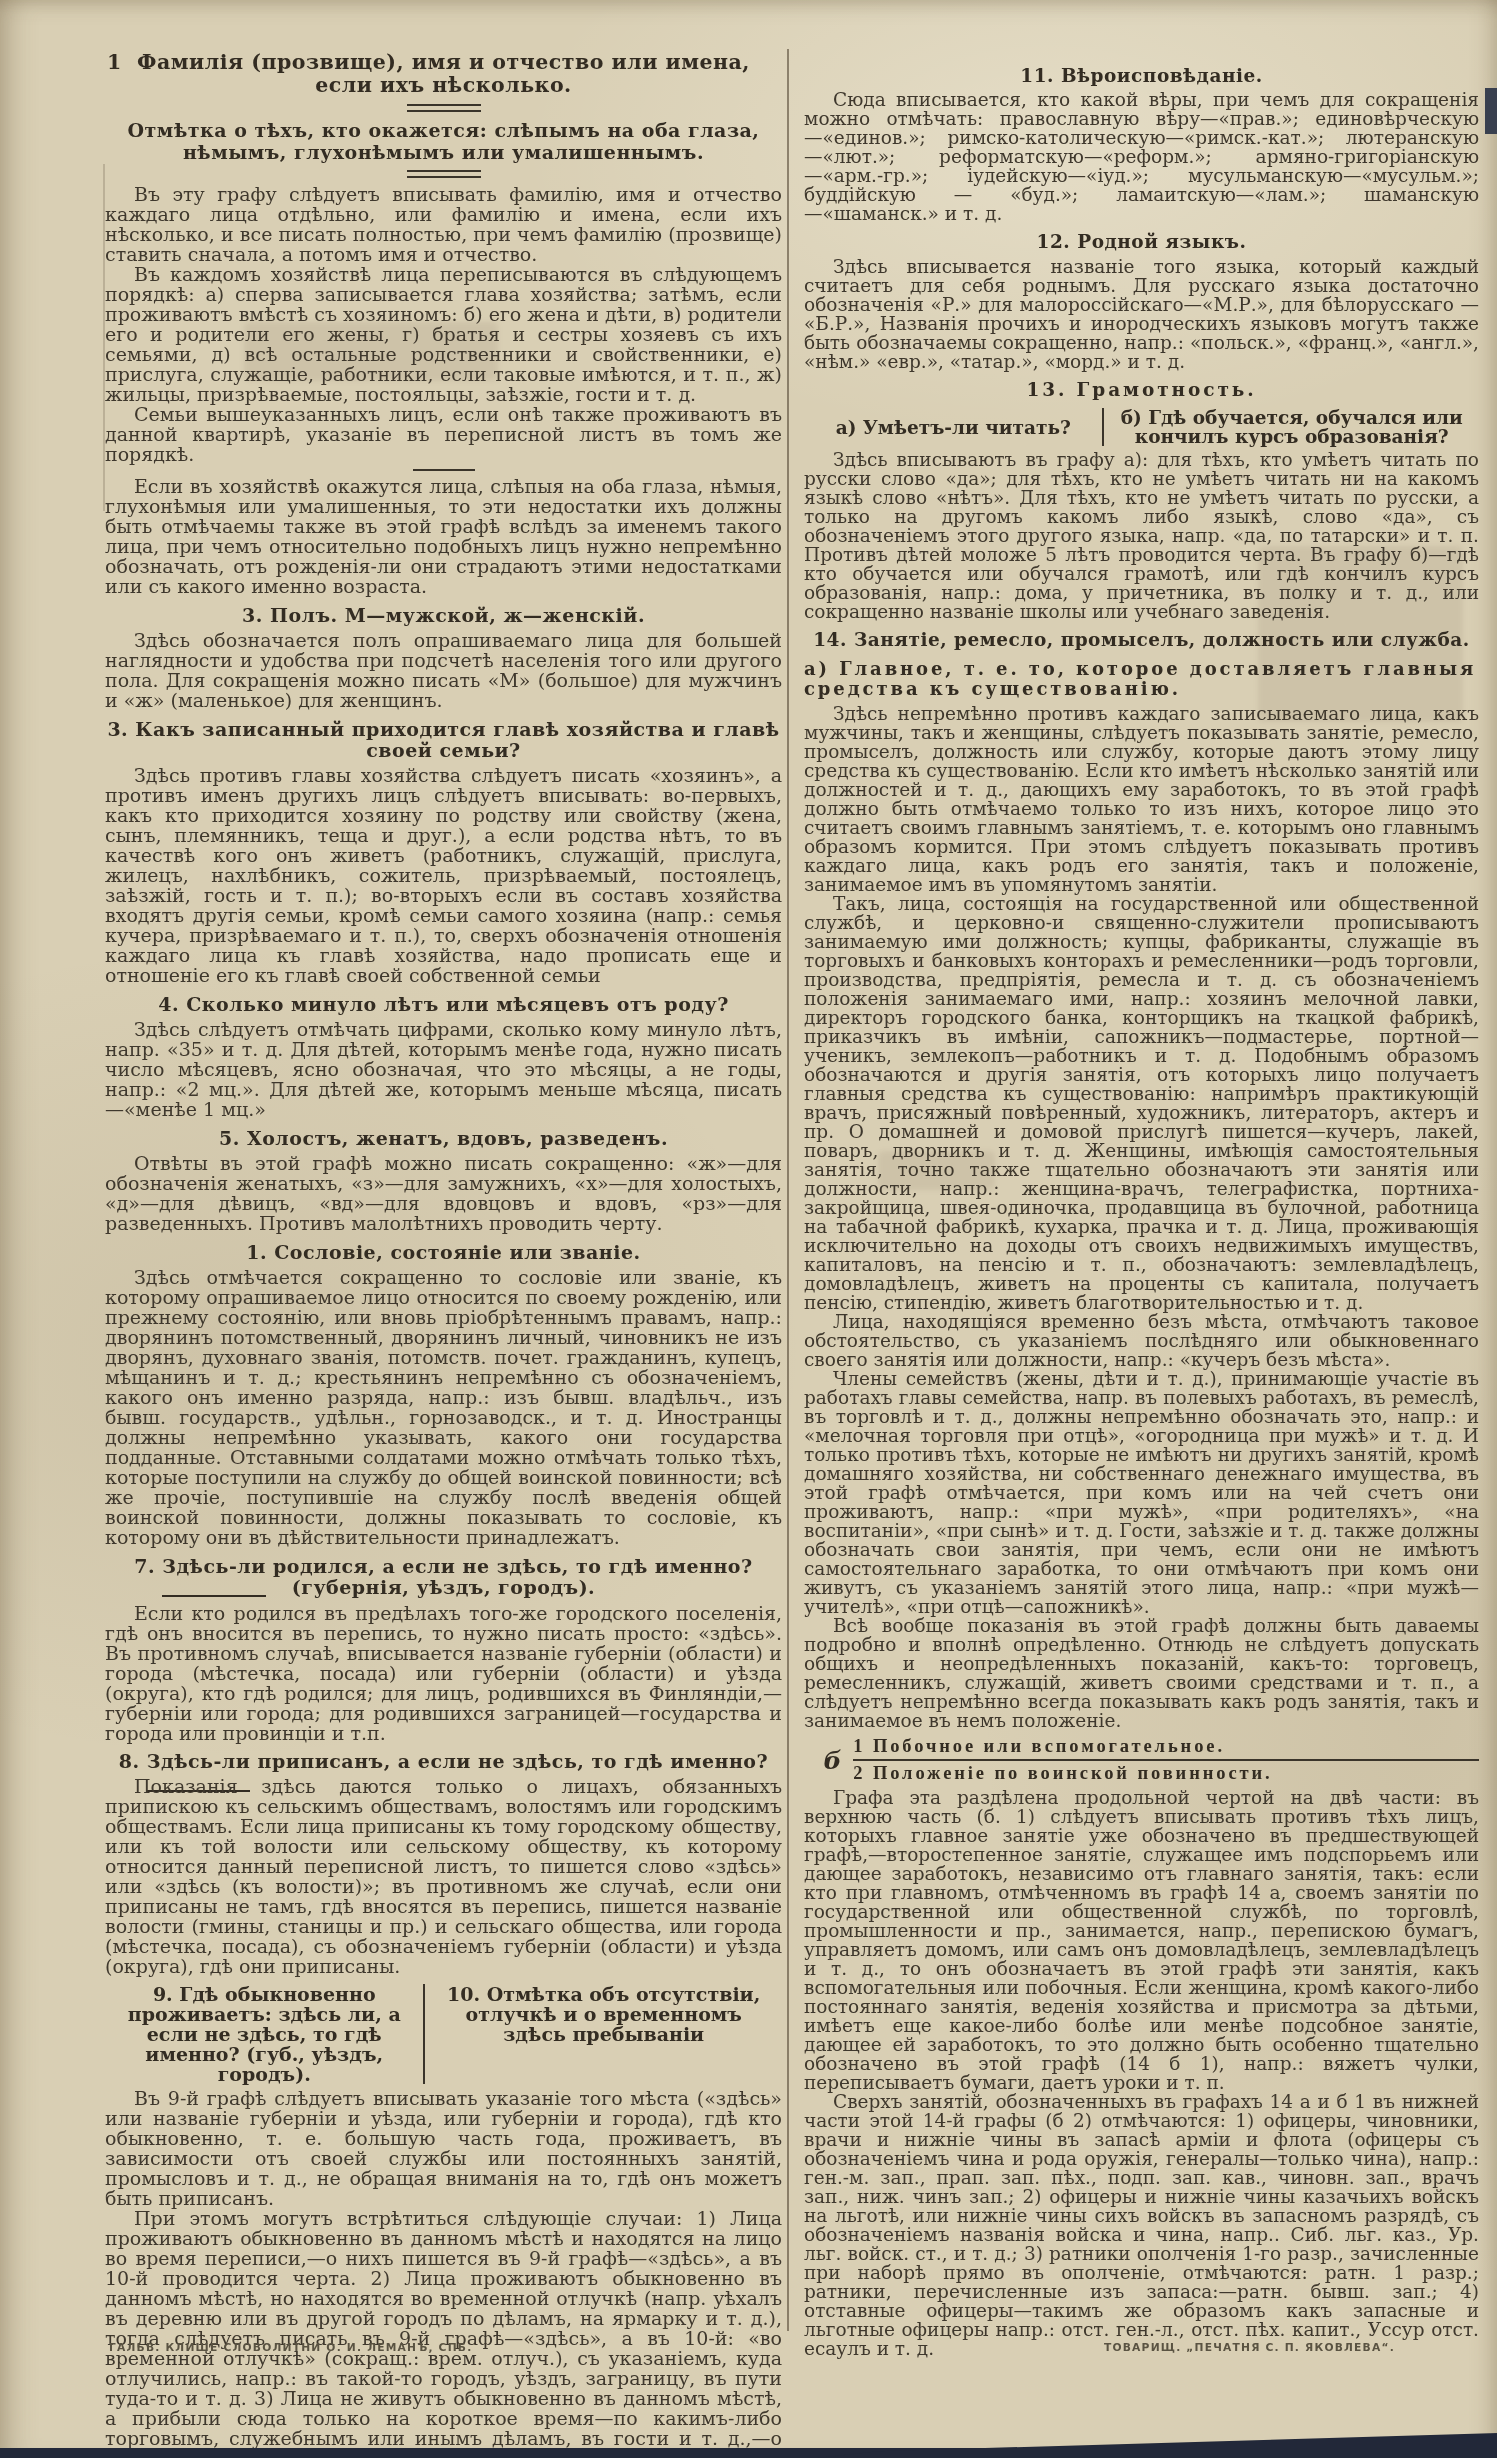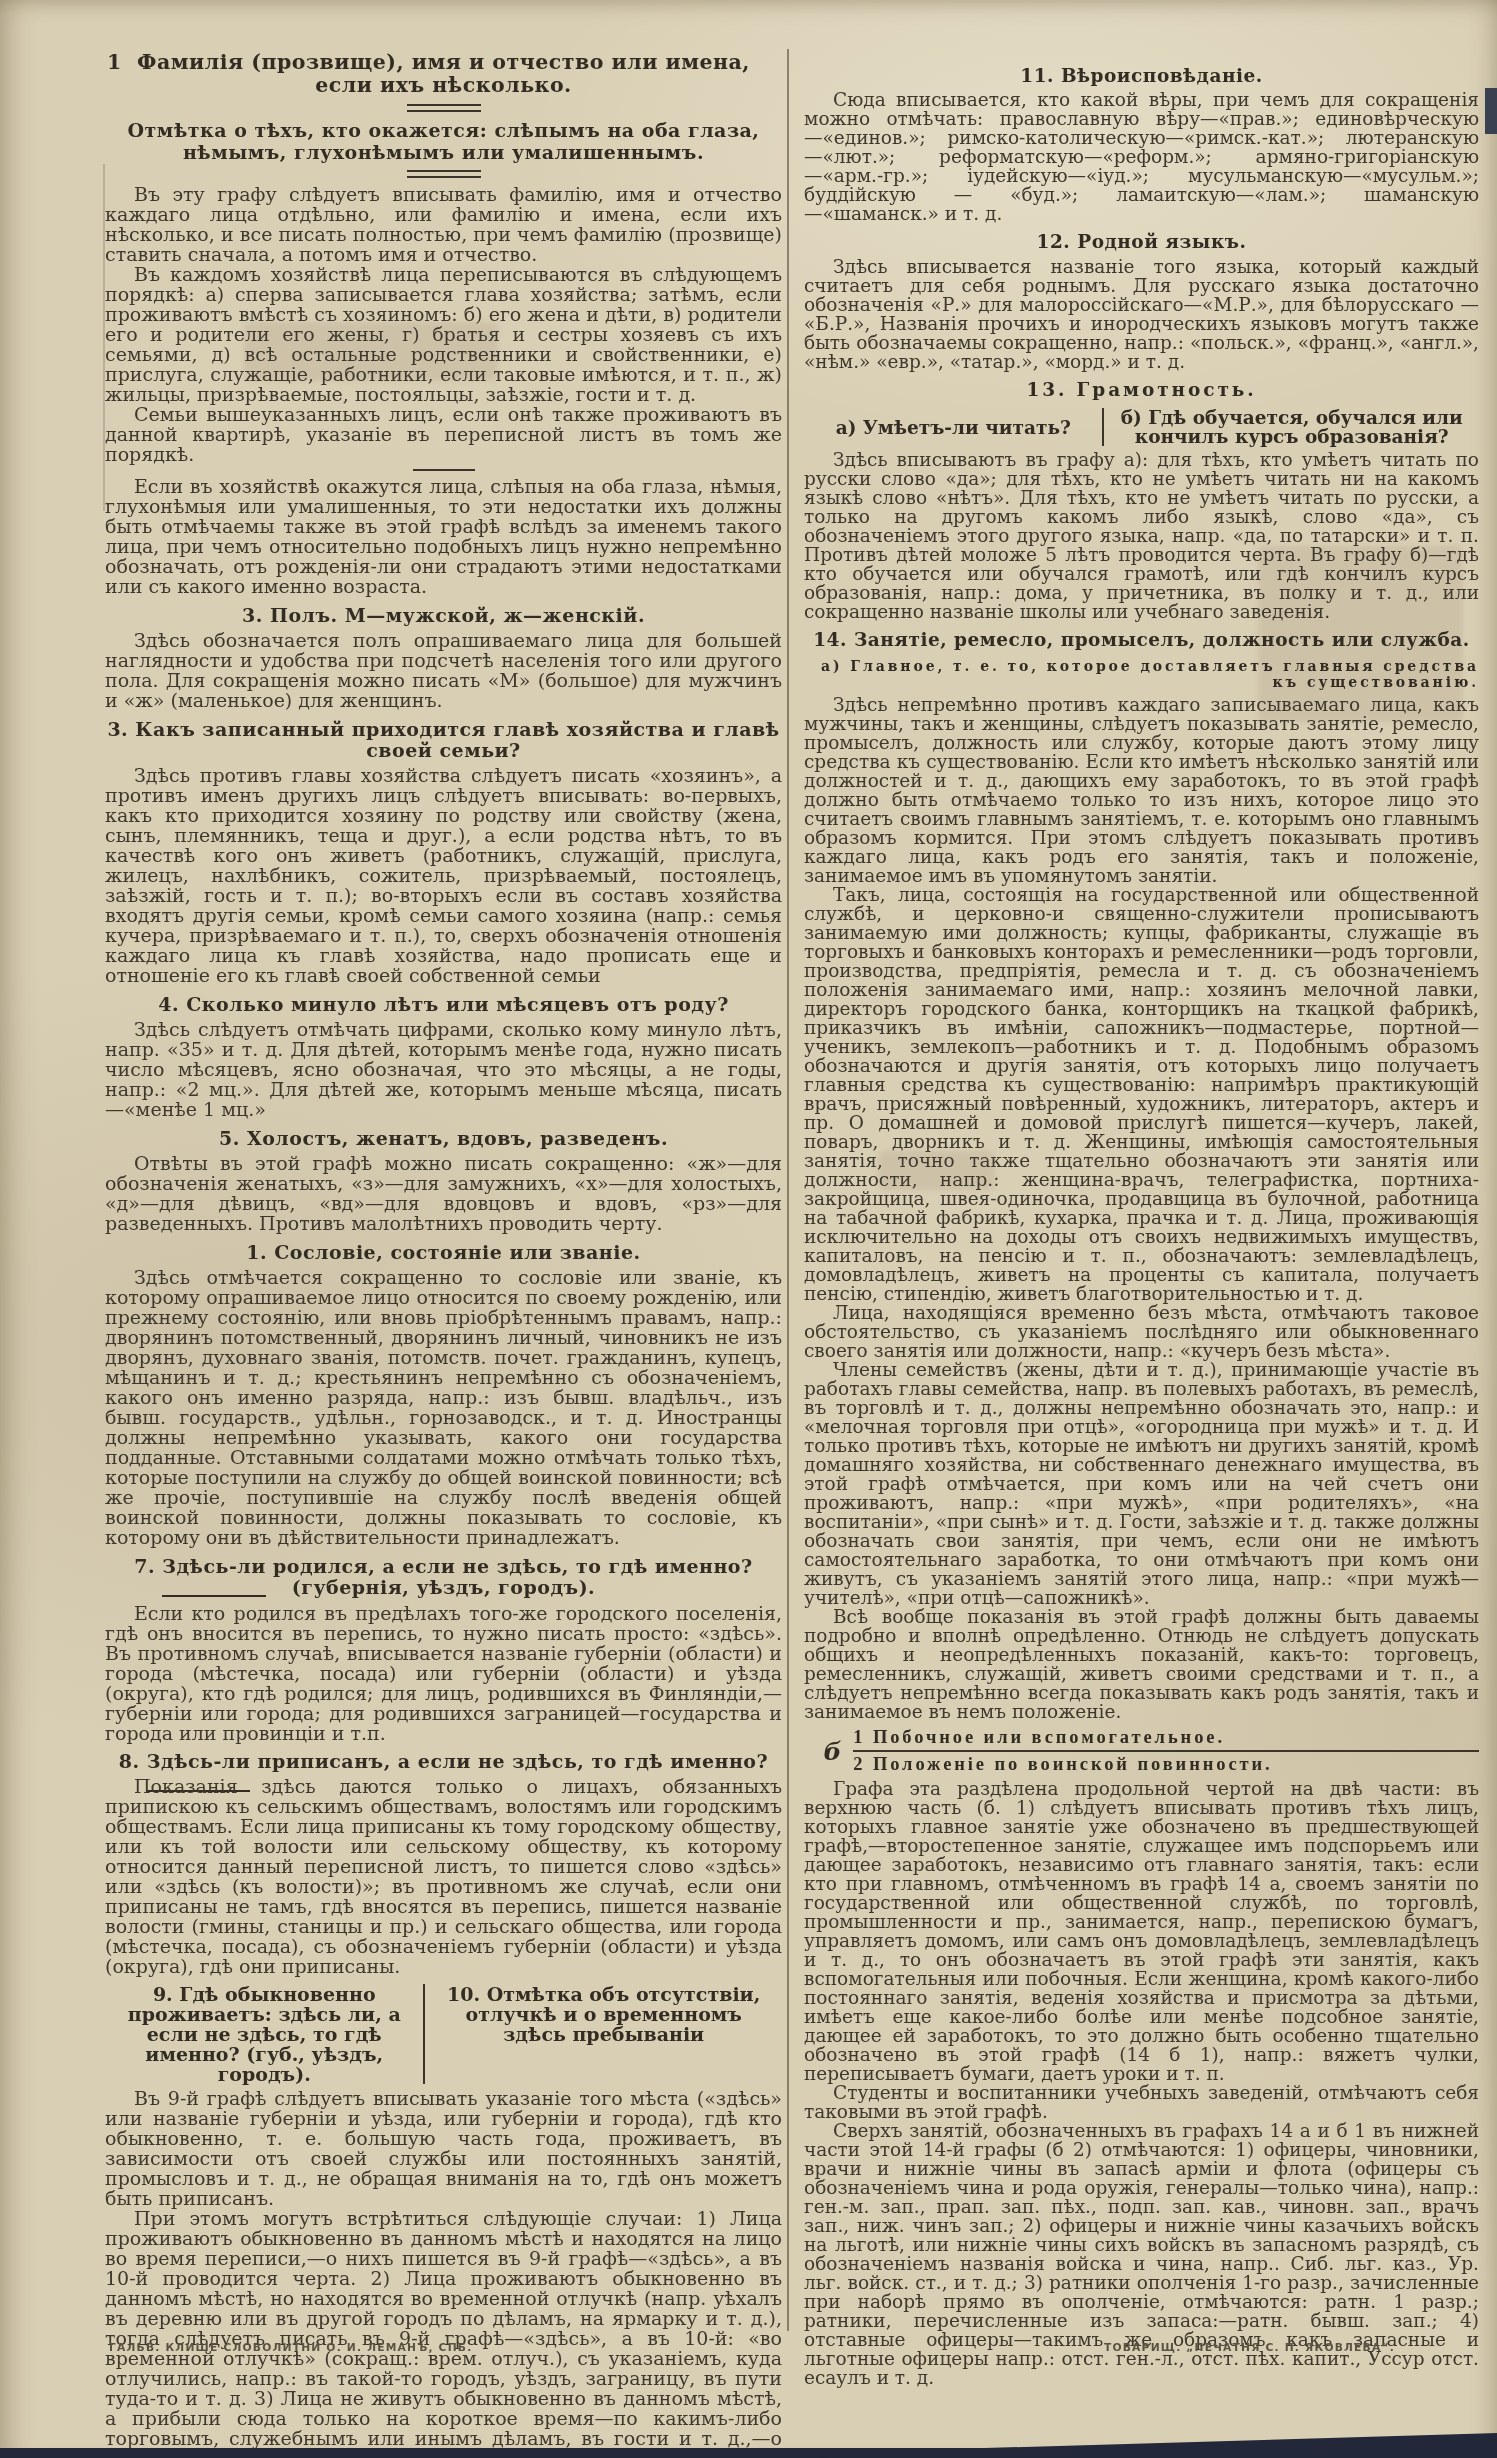--- a/index.html
+++ b/index.html
@@ -115,36 +115,35 @@
     <p>Здѣсь вписывается названіе того языка, который каждый считаетъ для себя роднымъ. Для русскаго языка достаточно обозначенія «Р.» для малороссійскаго—«М.Р.», для бѣлорусскаго — «Б.Р.», Названія прочихъ и инородческихъ языковъ могутъ также быть обозначаемы сокращенно, напр.: «польск.», «франц.», «англ.», «нѣм.» «евр.», «татар.», «морд.» и т. д.</p>
 
     <div class="sec-h sp">13. Грамотность.</div>
     <div class="dual dual13">
       <div class="dl">а) Умѣетъ-ли читать?</div>
       <div class="dr">б) Гдѣ обучается, обучался или кончилъ курсъ образованія?</div>
     </div>
     <p>Здѣсь вписываютъ въ графу а): для тѣхъ, кто умѣетъ читать по русски слово «да»; для тѣхъ, кто не умѣетъ читать ни на какомъ языкѣ слово «нѣтъ». Для тѣхъ, кто не умѣетъ читать по русски, а только на другомъ какомъ либо языкѣ, слово «да», съ обозначеніемъ этого другого языка, напр. «да, по татарски» и т. п. Противъ дѣтей моложе 5 лѣтъ проводится черта. Въ графу б)—гдѣ кто обучается или обучался грамотѣ, или гдѣ кончилъ курсъ образованія, напр.: дома, у причетника, въ полку и т. д., или сокращенно названіе школы или учебнаго заведенія.</p>
 
     <div class="sec-h">14. Занятіе, ремесло, промыселъ, должность или служба.</div>
-    <div class="sec-h sp" style="text-align:right;font-size:14px;">а) Главное, т. е. то, которое доставляетъ главныя средства къ существованію.</div>
+    <div class="sec-h sp" style="text-align:left;font-size:18px;">а) Главное, т. е. то, которое доставляетъ главныя средства къ существованію.</div>
     <p>Здѣсь непремѣнно противъ каждаго записываемаго лица, какъ мужчины, такъ и женщины, слѣдуетъ показывать занятіе, ремесло, промыселъ, должность или службу, которые даютъ этому лицу средства къ существованію. Если кто имѣетъ нѣсколько занятій или должностей и т. д., дающихъ ему заработокъ, то въ этой графѣ должно быть отмѣчаемо только то изъ нихъ, которое лицо это считаетъ своимъ главнымъ занятіемъ, т. е. которымъ оно главнымъ образомъ кормится. При этомъ слѣдуетъ показывать противъ каждаго лица, какъ родъ его занятія, такъ и положеніе, занимаемое имъ въ упомянутомъ занятіи.</p>
     <p>Такъ, лица, состоящія на государственной или общественной службѣ, и церковно-и священно-служители прописываютъ занимаемую ими должность; купцы, фабриканты, служащіе въ торговыхъ и банковыхъ конторахъ и ремесленники—родъ торговли, производства, предпріятія, ремесла и т. д. съ обозначеніемъ положенія занимаемаго ими, напр.: хозяинъ мелочной лавки, директоръ городского банка, конторщикъ на ткацкой фабрикѣ, приказчикъ въ имѣніи, сапожникъ—подмастерье, портной—ученикъ, землекопъ—работникъ и т. д. Подобнымъ образомъ обозначаются и другія занятія, отъ которыхъ лицо получаетъ главныя средства къ существованію: напримѣръ практикующій врачъ, присяжный повѣренный, художникъ, литераторъ, актеръ и пр. О домашней и домовой прислугѣ пишется—кучеръ, лакей, поваръ, дворникъ и т. д. Женщины, имѣющія самостоятельныя занятія, точно также тщательно обозначаютъ эти занятія или должности, напр.: женщина-врачъ, телеграфистка, портниха-закройщица, швея-одиночка, продавщица въ булочной, работница на табачной фабрикѣ, кухарка, прачка и т. д. Лица, проживающія исключительно на доходы отъ своихъ недвижимыхъ имуществъ, капиталовъ, на пенсію и т. п., обозначаютъ: землевладѣлецъ, домовладѣлецъ, живетъ на проценты съ капитала, получаетъ пенсію, стипендію, живетъ благотворительностью и т. д.</p>
     <p>Лица, находящіяся временно безъ мѣста, отмѣчаютъ таковое обстоятельство, съ указаніемъ послѣдняго или обыкновеннаго своего занятія или должности, напр.: «кучеръ безъ мѣста».</p>
     <p>Члены семействъ (жены, дѣти и т. д.), принимающіе участіе въ работахъ главы семейства, напр. въ полевыхъ работахъ, въ ремеслѣ, въ торговлѣ и т. д., должны непремѣнно обозначать это, напр.: и «мелочная торговля при отцѣ», «огородница при мужѣ» и т. д. И только противъ тѣхъ, которые не имѣютъ ни другихъ занятій, кромѣ домашняго хозяйства, ни собственнаго денежнаго имущества, въ этой графѣ отмѣчается, при комъ или на чей счетъ они проживаютъ, напр.: «при мужѣ», «при родителяхъ», «на воспитаніи», «при сынѣ» и т. д. Гости, заѣзжіе и т. д. также должны обозначать свои занятія, при чемъ, если они не имѣютъ самостоятельнаго заработка, то они отмѣчаютъ при комъ они живутъ, съ указаніемъ занятій этого лица, напр.: «при мужѣ—учителѣ», «при отцѣ—сапожникѣ».</p>
     <p>Всѣ вообще показанія въ этой графѣ должны быть даваемы подробно и вполнѣ опредѣленно. Отнюдь не слѣдуетъ допускать общихъ и неопредѣленныхъ показаній, какъ-то: торговецъ, ремесленникъ, служащій, живетъ своими средствами и т. п., а слѣдуетъ непремѣнно всегда показывать какъ родъ занятія, такъ и занимаемое въ немъ положеніе.</p>
 
     <div class="b-block">
       <div class="b-label">б</div>
       <div class="b-lines">
         <div class="b-line1">1 Побочное или вспомогательное.</div>
         <div class="b-line2">2 Положеніе по воинской повинности.</div>
       </div>
     </div>
     <p>Графа эта раздѣлена продольной чертой на двѣ части: въ верхнюю часть (б. 1) слѣдуетъ вписывать противъ тѣхъ лицъ, которыхъ главное занятіе уже обозначено въ предшествующей графѣ,—второстепенное занятіе, служащее имъ подспорьемъ или дающее заработокъ, независимо отъ главнаго занятія, такъ: если кто при главномъ, отмѣченномъ въ графѣ 14 а, своемъ занятіи по государственной или общественной службѣ, по торговлѣ, промышленности и пр., занимается, напр., перепискою бумагъ, управляетъ домомъ, или самъ онъ домовладѣлецъ, землевладѣлецъ и т. д., то онъ обозначаетъ въ этой графѣ эти занятія, какъ вспомогательныя или побочныя. Если женщина, кромѣ какого-либо постояннаго занятія, веденія хозяйства и присмотра за дѣтьми, имѣетъ еще какое-либо болѣе или менѣе подсобное занятіе, дающее ей заработокъ, то это должно быть особенно тщательно обозначено въ этой графѣ (14 б 1), напр.: вяжетъ чулки, переписываетъ бумаги, даетъ уроки и т. п.</p>
-    <p>Студенты и воспитанники учебныхъ заведеній, отмѣчаютъ себя таковыми въ этой графѣ.</p>
     <p>Сверхъ занятій, обозначенныхъ въ графахъ 14 а и б 1 въ нижней части этой 14-й графы (б 2) отмѣчаются: 1) офицеры, чиновники, врачи и нижніе чины въ запасѣ арміи и флота (офицеры съ обозначеніемъ чина и рода оружія, генералы—только чина), напр.: ген.-м. зап., прап. зап. пѣх., подп. зап. кав., чиновн. зап., врачъ зап., ниж. чинъ зап.; 2) офицеры и нижніе чины казачьихъ войскъ на льготѣ, или нижніе чины сихъ войскъ въ запасномъ разрядѣ, съ обозначеніемъ названія войска и чина, напр.. Сиб. льг. каз., Ур. льг. войск. ст., и т. д.; 3) ратники ополченія 1-го разр., зачисленные при наборѣ прямо въ ополченіе, отмѣчаются: ратн. 1 разр.; ратники, перечисленные изъ запаса:—ратн. бывш. зап.; 4) отставные офицеры—такимъ же образомъ какъ запасные и льготные офицеры напр.: отст. ген.-л., отст. пѣх. капит., Уссур отст. есаулъ и т. д.</p>
   </div>
 
   <div class="footer footer-left">ГАЛЬВ. КЛИШЕ СЛОВОЛИТНИ О. И. ЛЕМАНЪ, СПБ.</div>
   <div class="footer footer-right">ТОВАРИЩ. „ПЕЧАТНЯ С. П. ЯКОВЛЕВА“.</div>
 
   <div class="edge-mark-top-right"></div>
   <div class="edge-bottom"></div>
   <div class="edge-bottom-right"></div>
 </div>

